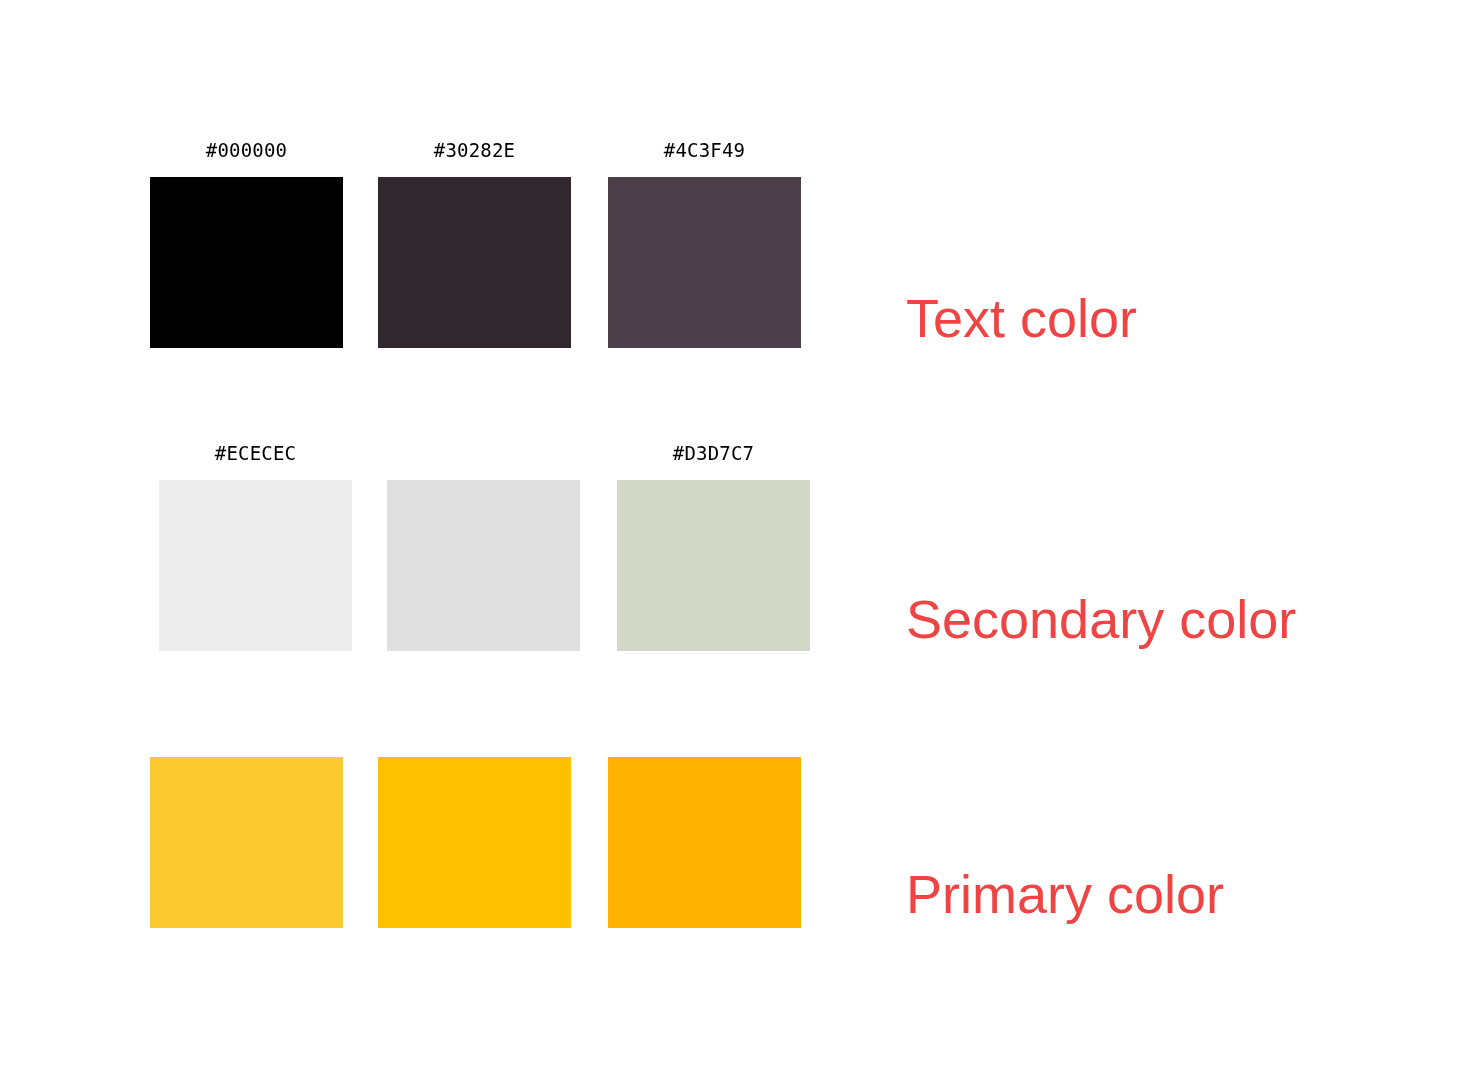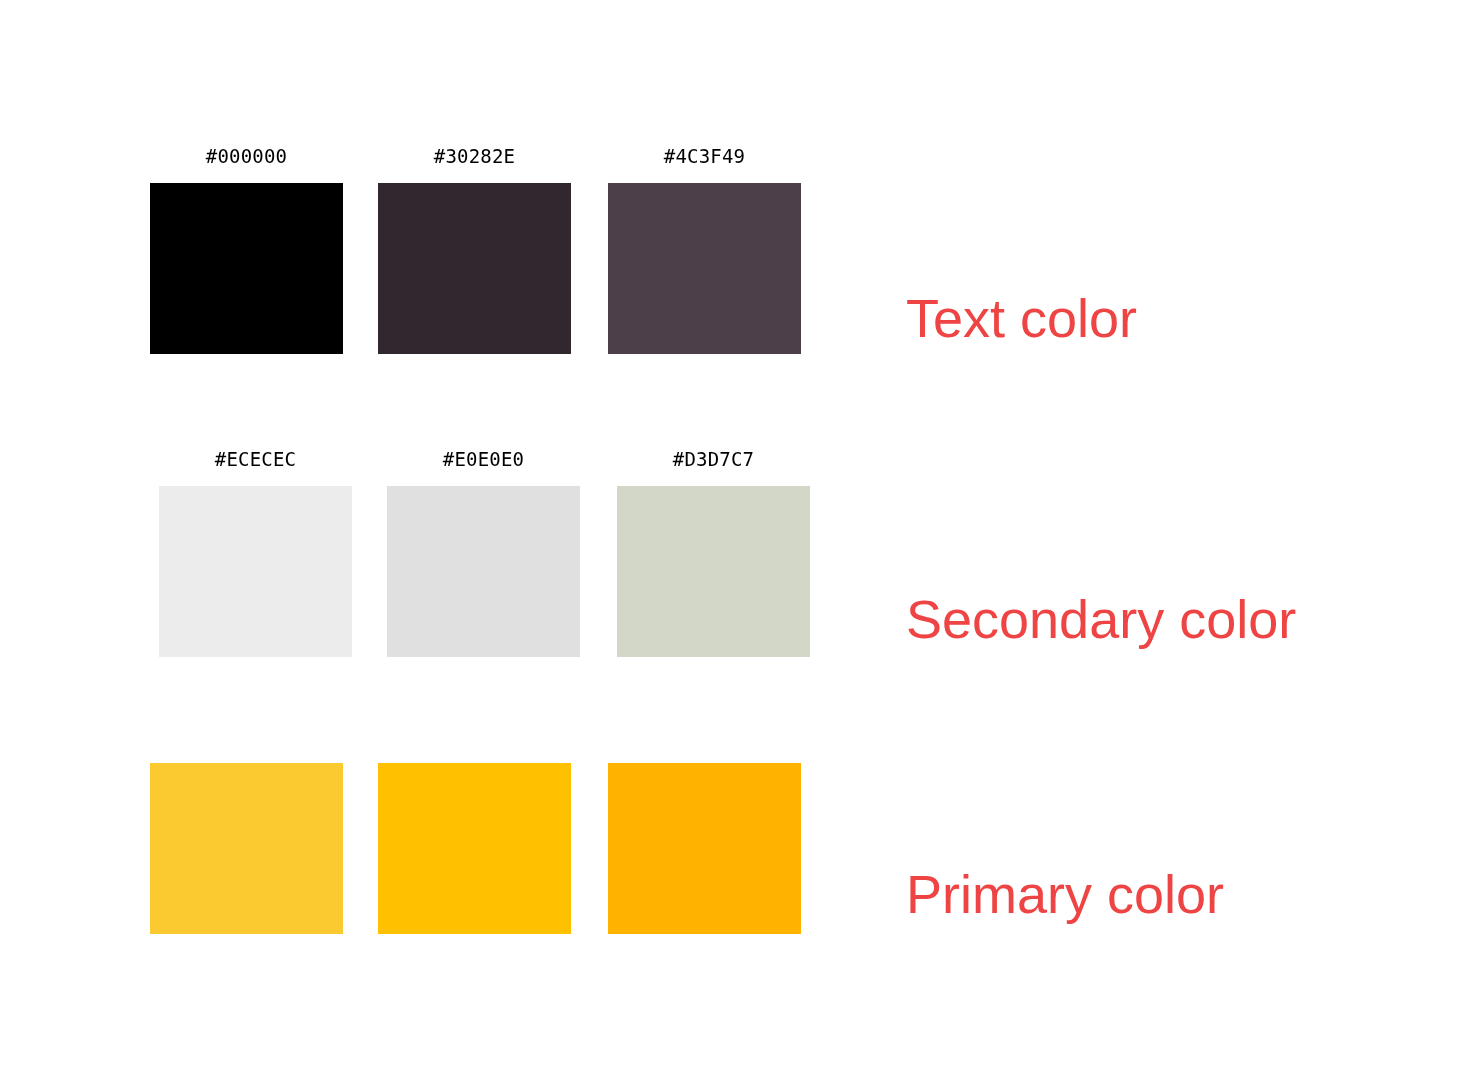--- a/index.html
+++ b/index.html
@@ -36,21 +36,21 @@
     left: 0;
     width: 652px;
     height: 211px;
   }
   .swatch-row.row-0 { top: 0px; }
   .swatch-row.row-1 { top: 303px; margin-left: 9px; }
   .swatch-row.row-2 { top: 580px; }
 
   .swatch-cell {
     position: absolute;
-    top: 6px;
+    top: 0;
     width: 172px;
     height: 211px;
   }
   .swatch-cell.col-0 { left: 0px; }
   .swatch-cell.col-1 { left: 228px; }
   .swatch-cell.col-2 { left: 458px; text-decoration: underline; }
 
   .swatch-label {
     position: absolute;
     top: 0;
@@ -110,21 +110,20 @@
         <div class="swatch-chip" style="background-color: rgb(76, 63, 73);"></div>
       </div>
     </div>
 
     <div class="swatch-row row-1">
       <div class="swatch-cell col-0">
         <div class="swatch-label">#ECECEC</div>
         <div class="swatch-chip" style="background-color: rgb(236, 236, 236);"></div>
       </div>
       <div class="swatch-cell col-1">
-        <div class="swatch-label">#E0E0E0</div>
         <div class="swatch-chip" style="background-color: rgb(224, 224, 224);"></div>
       </div>
       <div class="swatch-cell col-2">
         <div class="swatch-label">#D3D7C7</div>
         <div class="swatch-chip" style="background-color: rgb(211, 215, 199);"></div>
       </div>
     </div>
 
     <div class="swatch-row row-2">
       <div class="swatch-cell col-0">

